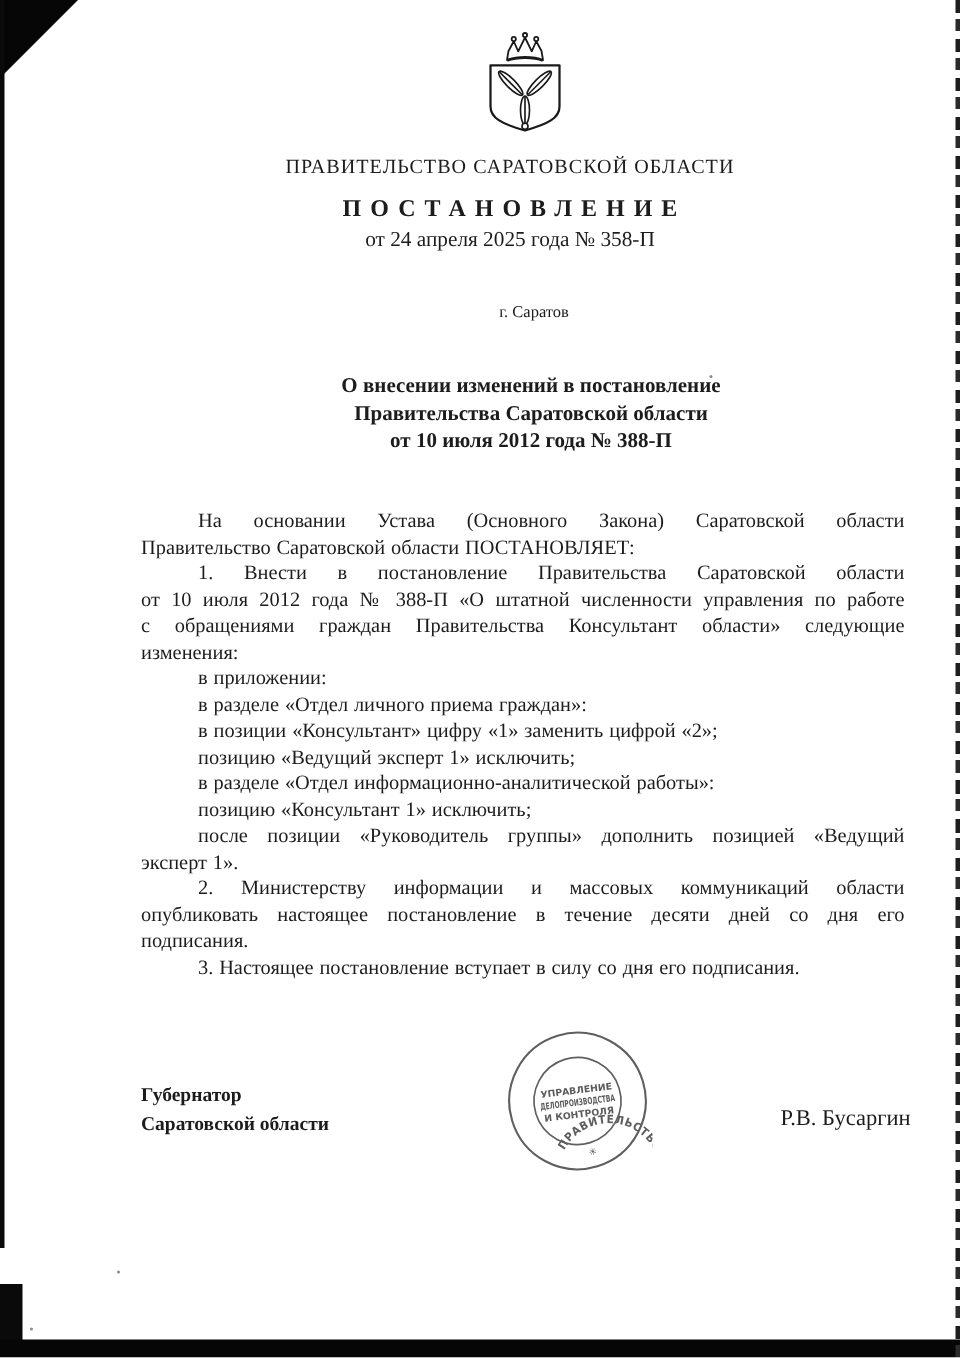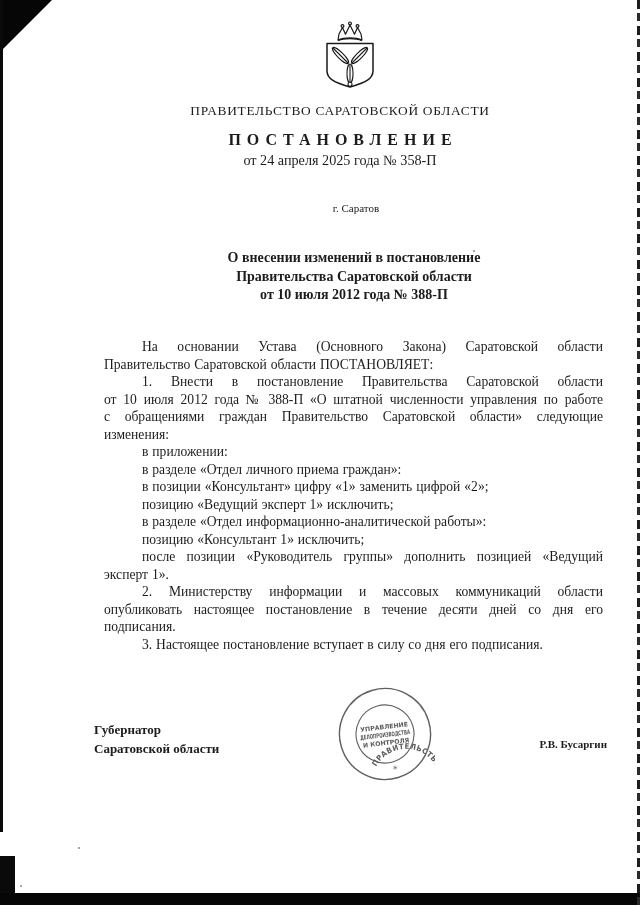--- a/index.html
+++ b/index.html
@@ -21,26 +21,26 @@
   
   .header{position:absolute;left:40px;top:0;width:600px;text-align:center;}
   .org-name{position:absolute;left:0;top:103px;width:100%;font-size:13.4px;letter-spacing:0.7px;}
   .doc-type{position:absolute;left:0;top:131px;width:100%;font-size:16px;font-weight:bold;letter-spacing:6px;padding-left:6px;box-sizing:border-box;}
   .doc-date{position:absolute;left:0;top:152px;width:100%;font-size:14.2px;}
   .doc-city{position:absolute;left:16px;top:202px;width:100%;font-size:11px;}
   
   .title-block{position:absolute;left:94px;top:249px;width:520px;font-size:14px;font-weight:bold;line-height:18.5px;text-align:center;}
   
   .body-block{position:absolute;left:94px;top:338px;width:509px;font-size:13.6px;line-height:17.5px;word-spacing:0.5px;}
-  .line{white-space:normal;margin-left:10px;}
+  .line{white-space:normal;}
   .j{text-align:justify;text-align-last:justify;}
   .ind{text-indent:38px;}
   
   .sig-left{position:absolute;left:94px;top:721px;font-size:13px;font-weight:bold;line-height:18.5px;}
-  .sig-right{position:absolute;right:33px;top:738px;font-size:11px;font-weight:bold;}
+  .sig-right{position:absolute;right:33px;top:738px;font-size:15px;font-weight:normal;}
   .stamp{position:absolute;left:335px;top:684px;width:100px;height:100px;opacity:0.88;}
 </style>
 </head>
 <body>
 
 <div class="art corner-triangle"></div>
 <div class="art left-line"></div>
 <div class="art bottom-blob"></div>
 <div class="art bottom-bar"></div>
 <div class="art right-line"></div>
@@ -82,21 +82,21 @@
   <div>О внесении изменений в постановление</div>
   <div>Правительства Саратовской области</div>
   <div>от 10 июля 2012 года № 388-П</div>
 </div>
 
 <div class="body-block">
   <div class="line j ind">На основании Устава (Основного Закона) Саратовской области</div>
   <div class="line">Правительство Саратовской области ПОСТАНОВЛЯЕТ:</div>
   <div class="line j ind">1. Внести в постановление Правительства Саратовской области</div>
   <div class="line j">от 10 июля 2012 года № 388-П «О штатной численности управления по работе</div>
-  <div class="line j">с обращениями граждан Правительство Саратовской области» следующие</div>
+  <div class="line j">с обращениями граждан Правительства Консультант области» следующие</div>
   <div class="line">изменения:</div>
   <div class="line ind">в приложении:</div>
   <div class="line ind">в разделе «Отдел личного приема граждан»:</div>
   <div class="line ind">в позиции «Консультант» цифру «1» заменить цифрой «2»;</div>
   <div class="line ind">позицию «Ведущий эксперт 1» исключить;</div>
   <div class="line ind">в разделе «Отдел информационно-аналитической работы»:</div>
   <div class="line ind">позицию «Консультант 1» исключить;</div>
   <div class="line j ind">после позиции «Руководитель группы» дополнить позицией «Ведущий</div>
   <div class="line">эксперт 1».</div>
   <div class="line j ind">2. Министерству информации и массовых коммуникаций области</div>

